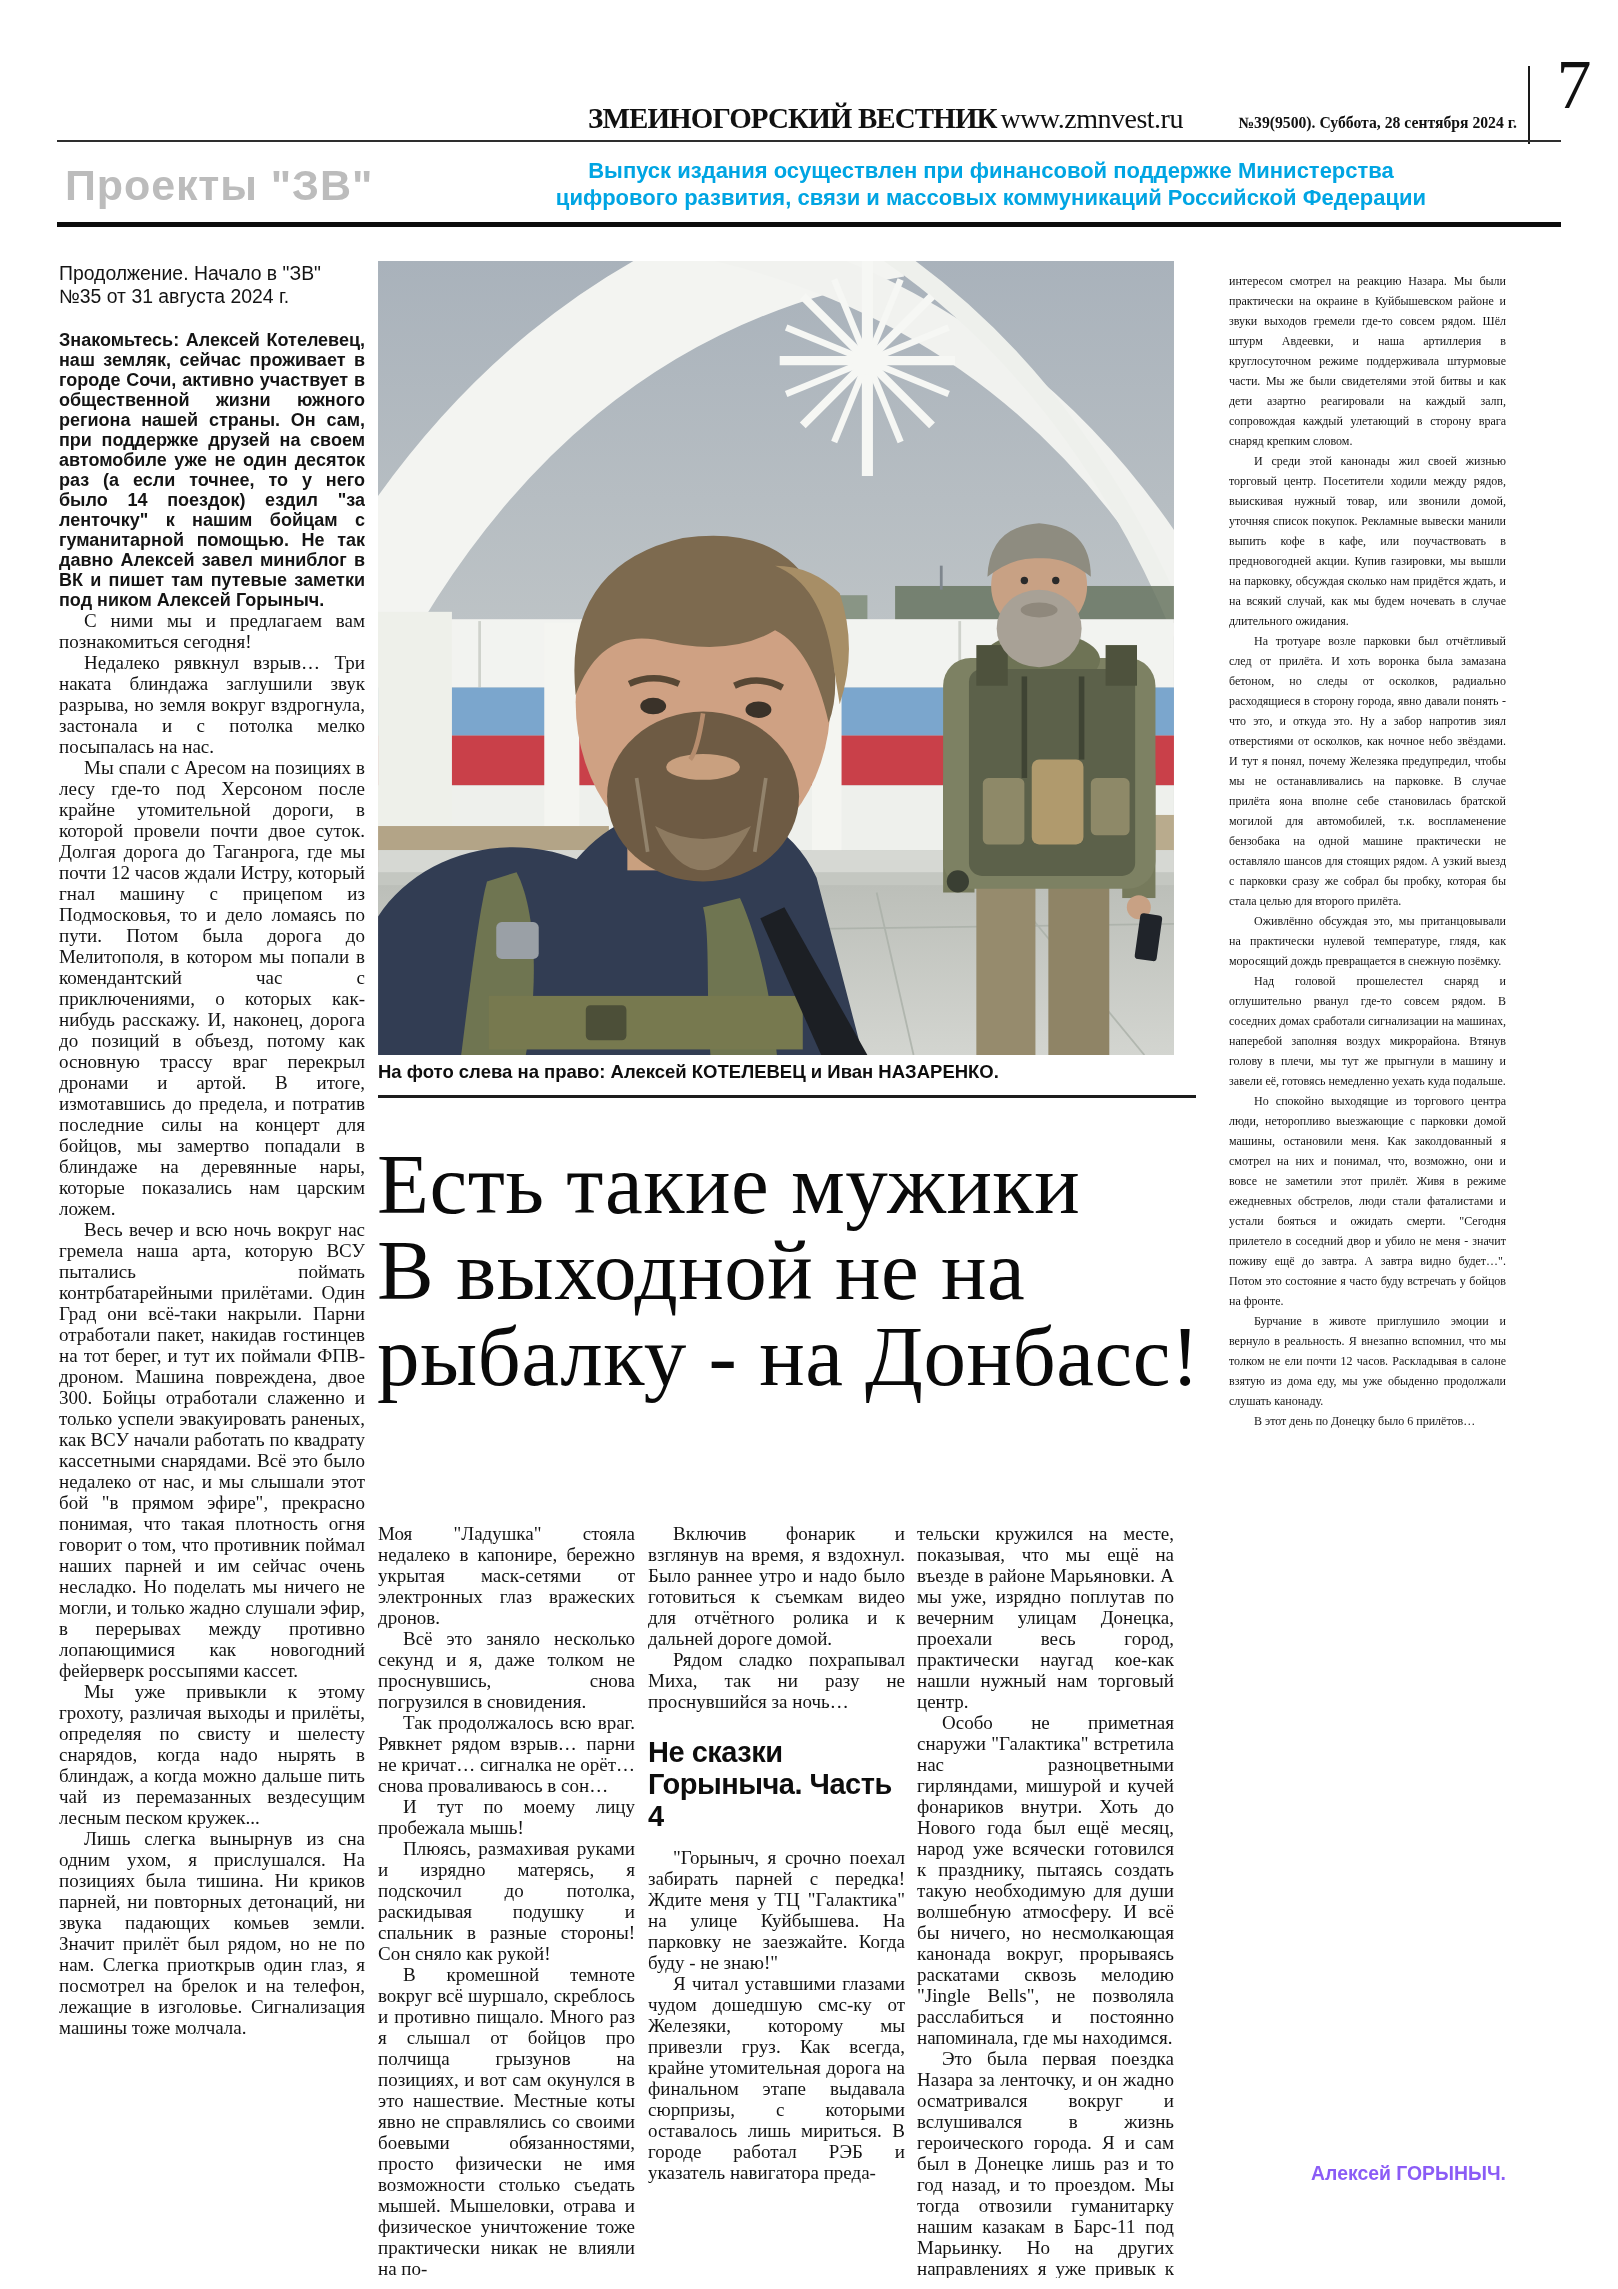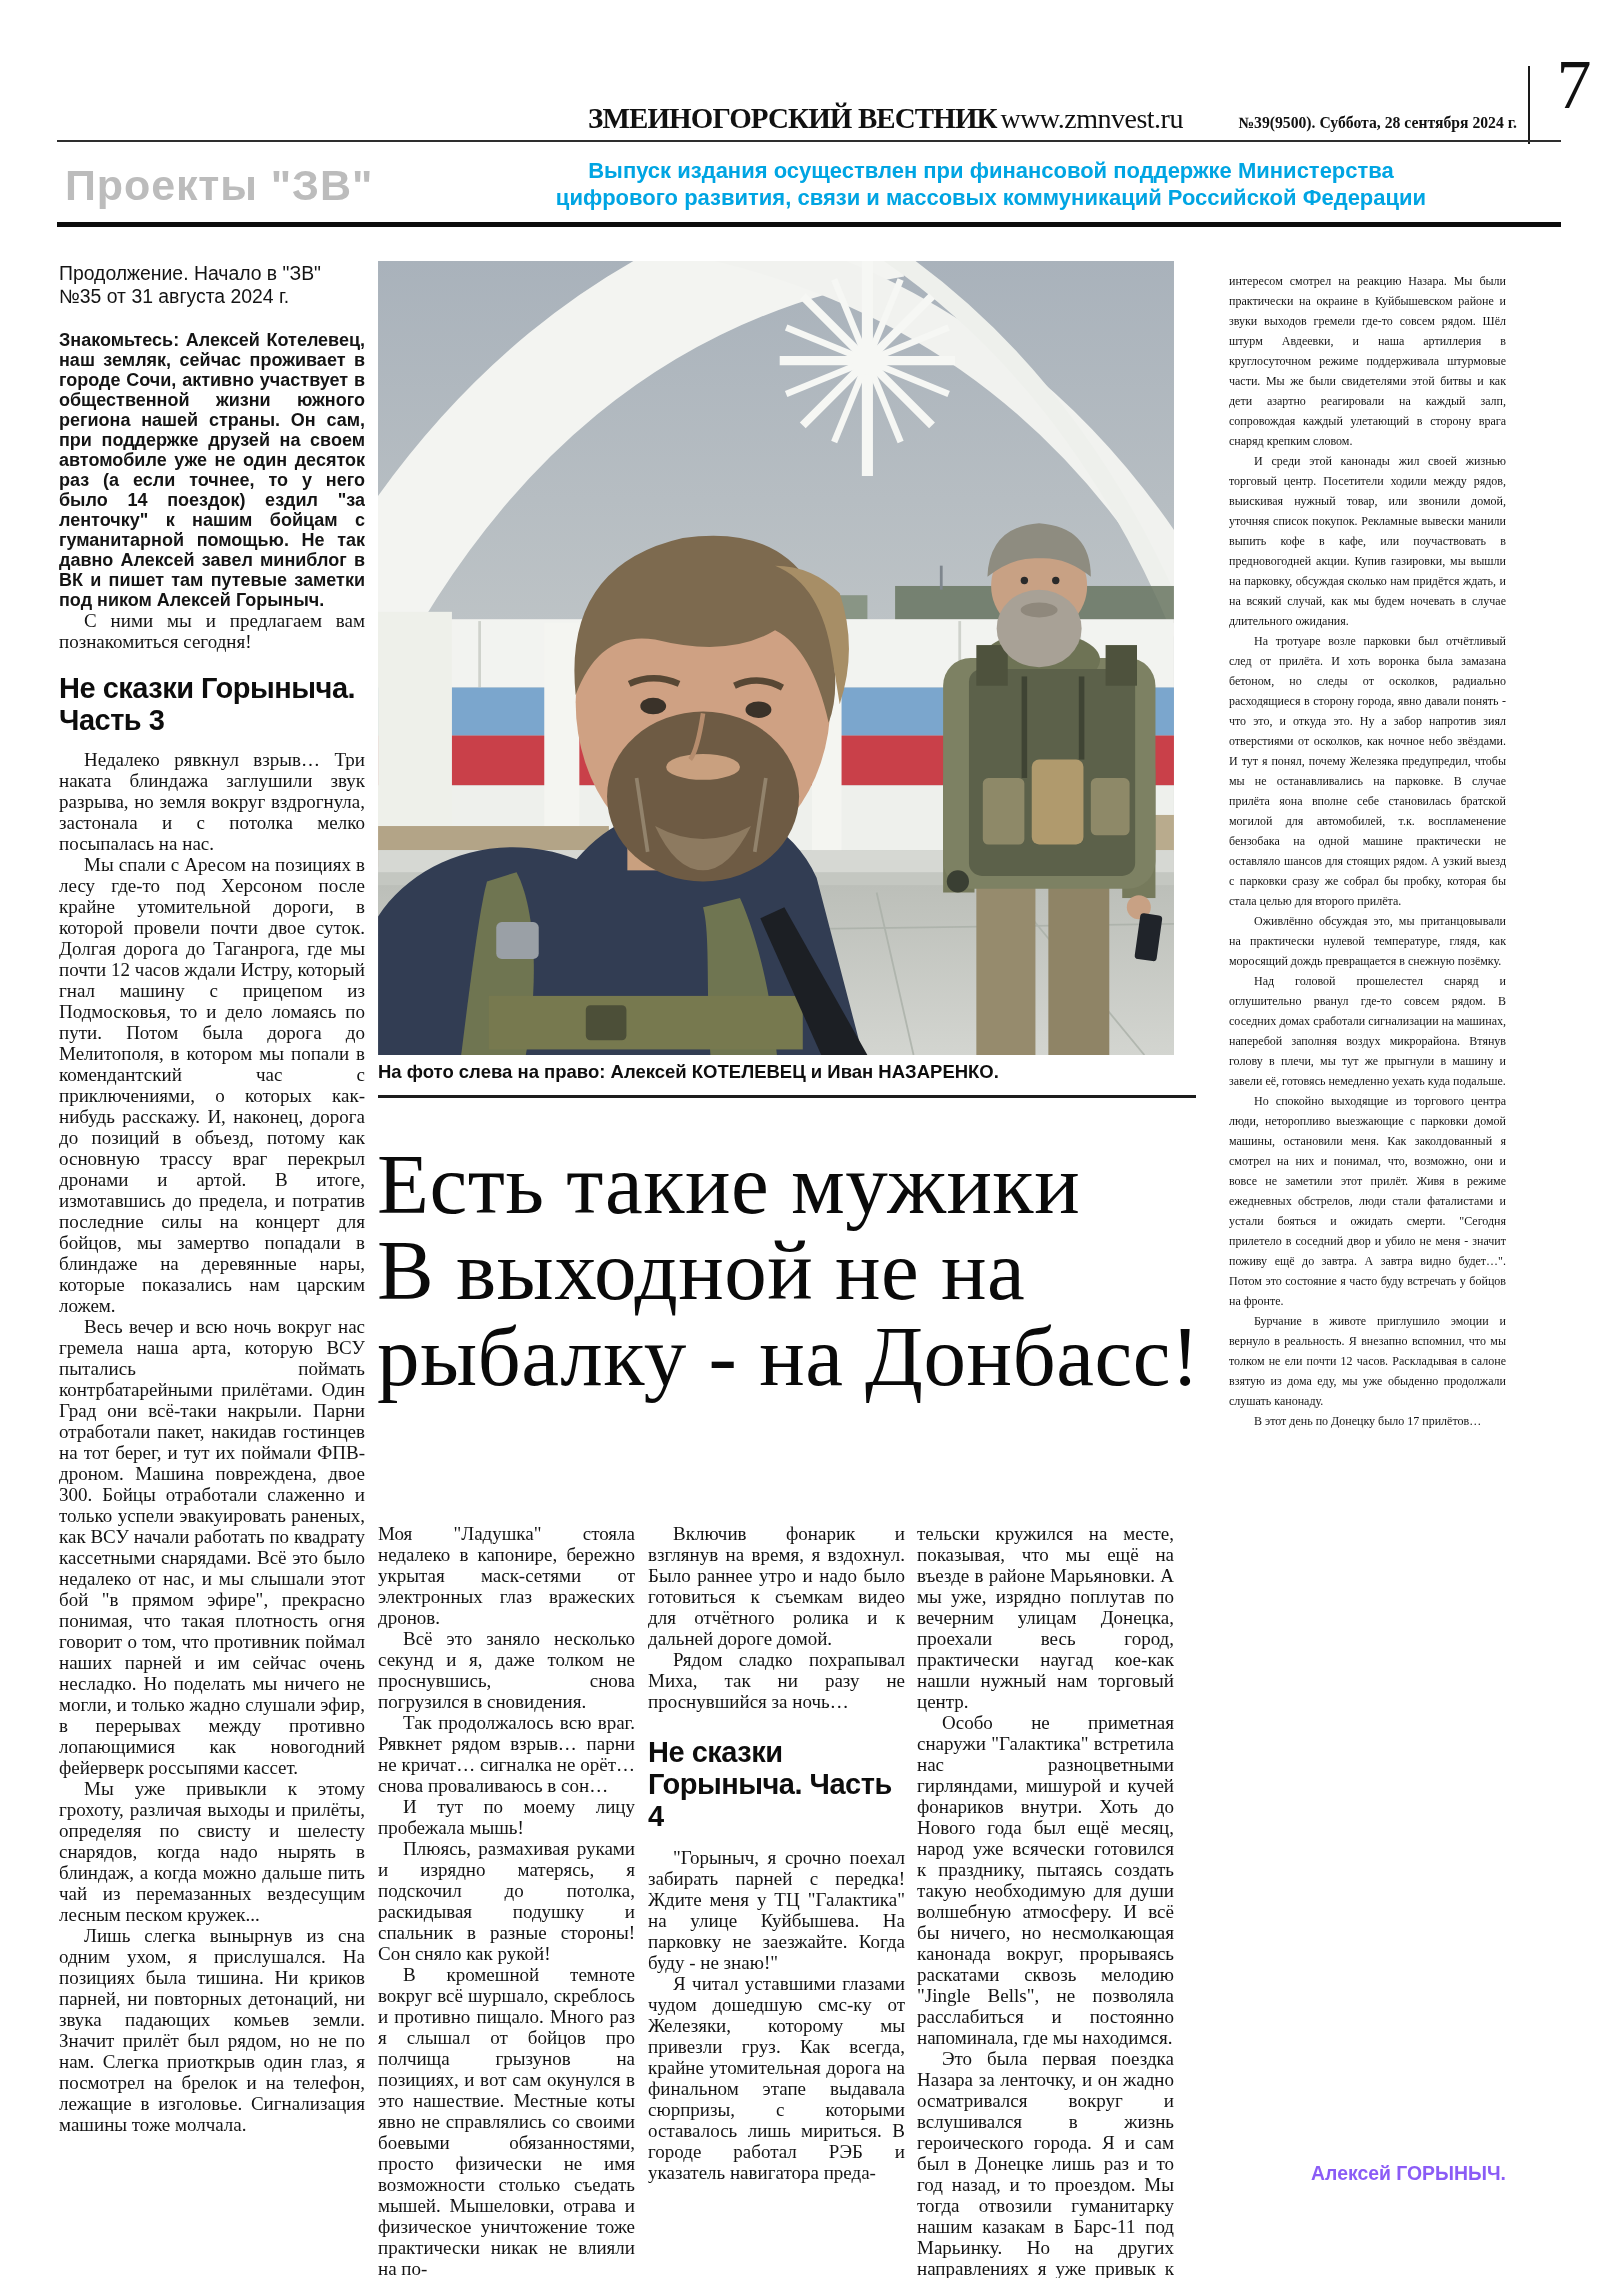--- a/index.html
+++ b/index.html
@@ -68,21 +68,20 @@
   <div class="abs support">
     <div>Выпуск издания осуществлен при финансовой поддержке Министерства</div>
     <div>цифрового развития, связи и массовых коммуникаций Российской Федерации</div>
   </div>
   <div class="abs thick-rule"></div>
 
   <div class="abs col col1">
     <div class="note">Продолжение. Начало в "ЗВ" №35 от 31 августа 2024 г.</div>
     <div class="lead">Знакомьтесь: Алексей Котелевец, наш земляк, сейчас проживает в городе Сочи, активно участвует в общественной жизни южного региона нашей страны. Он сам, при поддержке друзей на своем автомобиле уже не один десяток раз (а если точнее, то у него было 14 поездок) ездил "за ленточку" к нашим бойцам с гуманитарной помощью. Не так давно Алексей завел миниблог в ВК и пишет там путевые заметки под ником Алексей Горыныч.</div>
     <p class="outro">С ними мы и предлагаем вам познакомиться сегодня!</p>
-    <div class="part-heading">Не сказки Горыныча. Часть 3</div>
     <p>Недалеко рявкнул взрыв… Три наката блиндажа заглушили звук разрыва, но земля вокруг вздрогнула, застонала и с потолка мелко посыпалась на нас.</p>
     <p>Мы спали с Аресом на позициях в лесу где-то под Херсоном после крайне утомительной дороги, в которой провели почти двое суток. Долгая дорога до Таганрога, где мы почти 12 часов ждали Истру, который гнал машину с прицепом из Подмосковья, то и дело ломаясь по пути. Потом была дорога до Мелитополя, в котором мы попали в комендантский час с приключениями, о которых как-нибудь расскажу. И, наконец, дорога до позиций в объезд, потому как основную трассу враг перекрыл дронами и артой. В итоге, измотавшись до предела, и потратив последние силы на концерт для бойцов, мы замертво попадали в блиндаже на деревянные нары, которые показались нам царским ложем.</p>
     <p>Весь вечер и всю ночь вокруг нас гремела наша арта, которую ВСУ пытались поймать контрбатарейными прилётами. Один Град они всё-таки накрыли. Парни отработали пакет, накидав гостинцев на тот берег, и тут их поймали ФПВ-дроном. Машина повреждена, двое 300. Бойцы отработали слаженно и только успели эвакуировать раненых, как ВСУ начали работать по квадрату кассетными снарядами. Всё это было недалеко от нас, и мы слышали этот бой "в прямом эфире", прекрасно понимая, что такая плотность огня говорит о том, что противник поймал наших парней и им сейчас очень несладко. Но поделать мы ничего не могли, и только жадно слушали эфир, в перерывах между противно лопающимися как новогодний фейерверк россыпями кассет.</p>
     <p>Мы уже привыкли к этому грохоту, различая выходы и прилёты, определяя по свисту и шелесту снарядов, когда надо нырять в блиндаж, а когда можно дальше пить чай из перемазанных вездесущим лесным песком кружек...</p>
     <p>Лишь слегка вынырнув из сна одним ухом, я прислушался. На позициях была тишина. Ни криков парней, ни повторных детонаций, ни звука падающих комьев земли. Значит прилёт был рядом, но не по нам. Слегка приоткрыв один глаз, я посмотрел на брелок и на телефон, лежащие в изголовье. Сигнализация машины тоже молчала.</p>
   </div>
 
   <div class="abs photo">
     <svg width="796" height="794" viewBox="0 0 862 860" xmlns="http://www.w3.org/2000/svg">
       <defs>
@@ -238,19 +237,19 @@
   </div>
 
   <div class="abs col col5">
     <p class="flush">интересом смотрел на реакцию Назара. Мы были практически на окраине в Куйбышевском районе и звуки выходов гремели где-то совсем рядом. Шёл штурм Авдеевки, и наша артиллерия в круглосуточном режиме поддерживала штурмовые части. Мы же были свидетелями этой битвы и как дети азартно реагировали на каждый залп, сопровождая каждый улетающий в сторону врага снаряд крепким словом.</p>
     <p>И среди этой канонады жил своей жизнью торговый центр. Посетители ходили между рядов, выискивая нужный товар, или звонили домой, уточняя список покупок. Рекламные вывески манили выпить кофе в кафе, или поучаствовать в предновогодней акции. Купив газировки, мы вышли на парковку, обсуждая сколько нам придётся ждать, и на всякий случай, как мы будем ночевать в случае длительного ожидания.</p>
     <p>На тротуаре возле парковки был отчётливый след от прилёта. И хоть воронка была замазана бетоном, но следы от осколков, радиально расходящиеся в сторону города, явно давали понять - что это, и откуда это. Ну а забор напротив зиял отверстиями от осколков, как ночное небо звёздами. И тут я понял, почему Железяка предупредил, чтобы мы не останавливались на парковке. В случае прилёта яона вполне себе становилась братской могилой для автомобилей, т.к. воспламенение бензобака на одной машине практически не оставляло шансов для стоящих рядом. А узкий выезд с парковки сразу же собрал бы пробку, которая бы стала целью для второго прилёта.</p>
     <p>Оживлённо обсуждая это, мы пританцовывали на практически нулевой температуре, глядя, как моросящий дождь превращается в снежную позёмку.</p>
     <p>Над головой прошелестел снаряд и оглушительно рванул где-то совсем рядом. В соседних домах сработали сигнализации на машинах, наперебой заполняя воздух микрорайона. Втянув голову в плечи, мы тут же прыгнули в машину и завели её, готовясь немедленно уехать куда подальше.</p>
     <p>Но спокойно выходящие из торгового центра люди, неторопливо выезжающие с парковки домой машины, остановили меня. Как заколдованный я смотрел на них и понимал, что, возможно, они и вовсе не заметили этот прилёт. Живя в режиме ежедневных обстрелов, люди стали фаталистами и устали бояться и ожидать смерти. "Сегодня прилетело в соседний двор и убило не меня - значит поживу ещё до завтра. А завтра видно будет…". Потом это состояние я часто буду встречать у бойцов на фронте.</p>
     <p>Бурчание в животе приглушило эмоции и вернуло в реальность. Я внезапно вспомнил, что мы толком не ели почти 12 часов. Раскладывая в салоне взятую из дома еду, мы уже обыденно продолжали слушать канонаду.</p>
-    <p>В этот день по Донецку было 17 прилётов…</p>
+    <p>В этот день по Донецку было 6 прилётов…</p>
   </div>
 
   <div class="abs signature">Алексей ГОРЫНЫЧ.</div>
 
 </div>
 
 
 </body></html>

